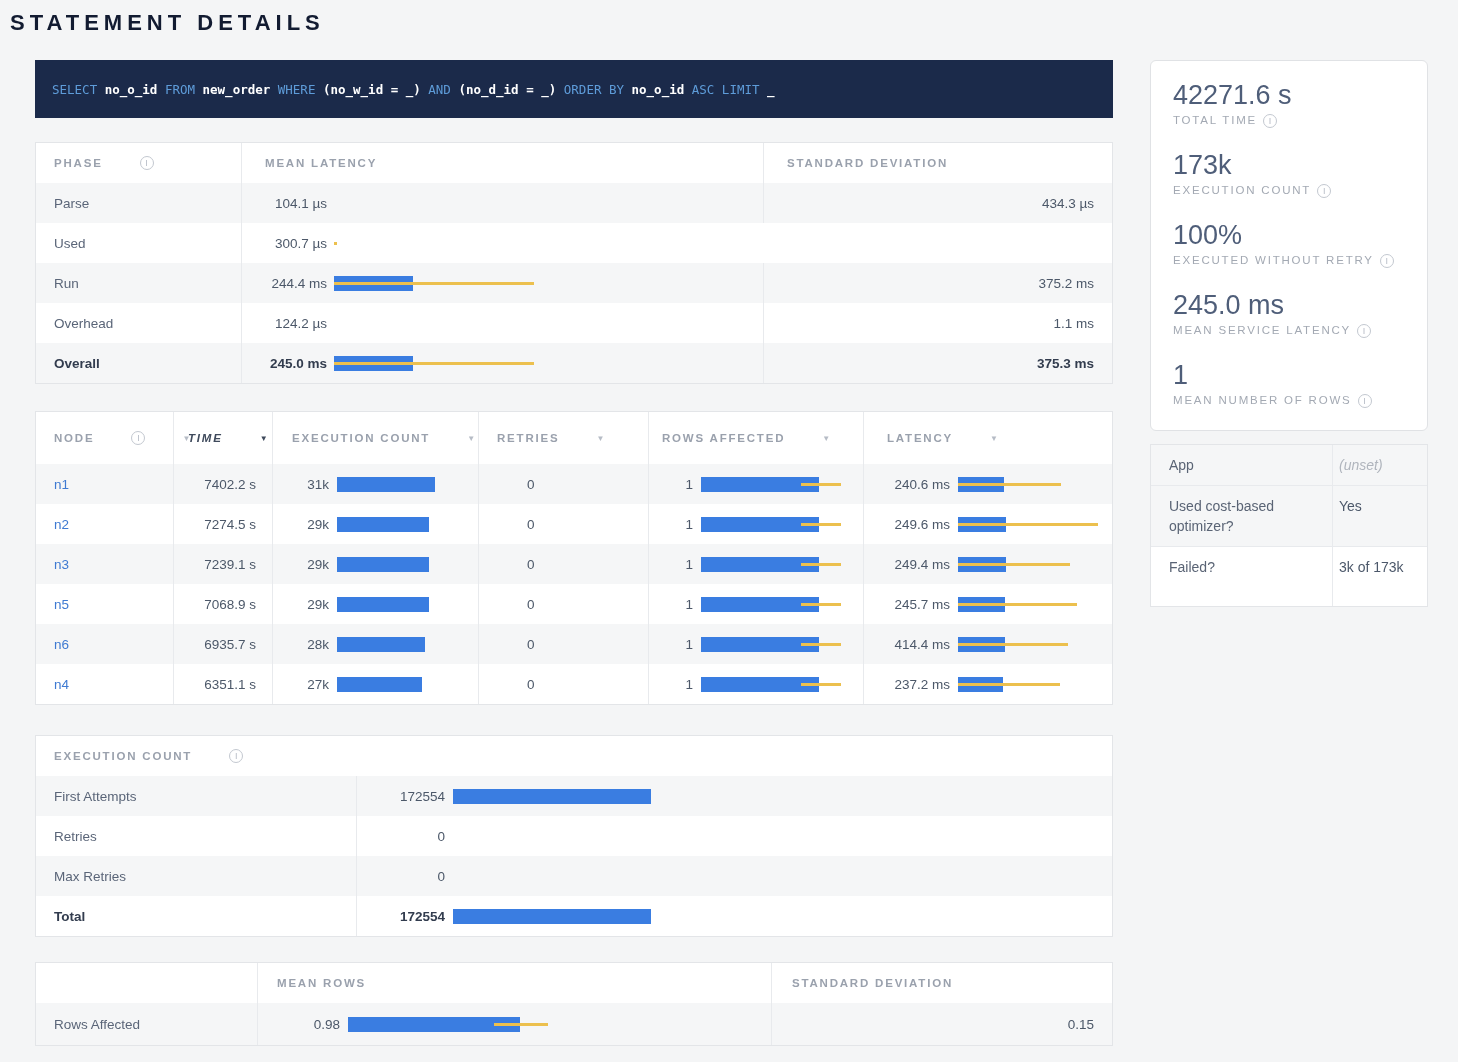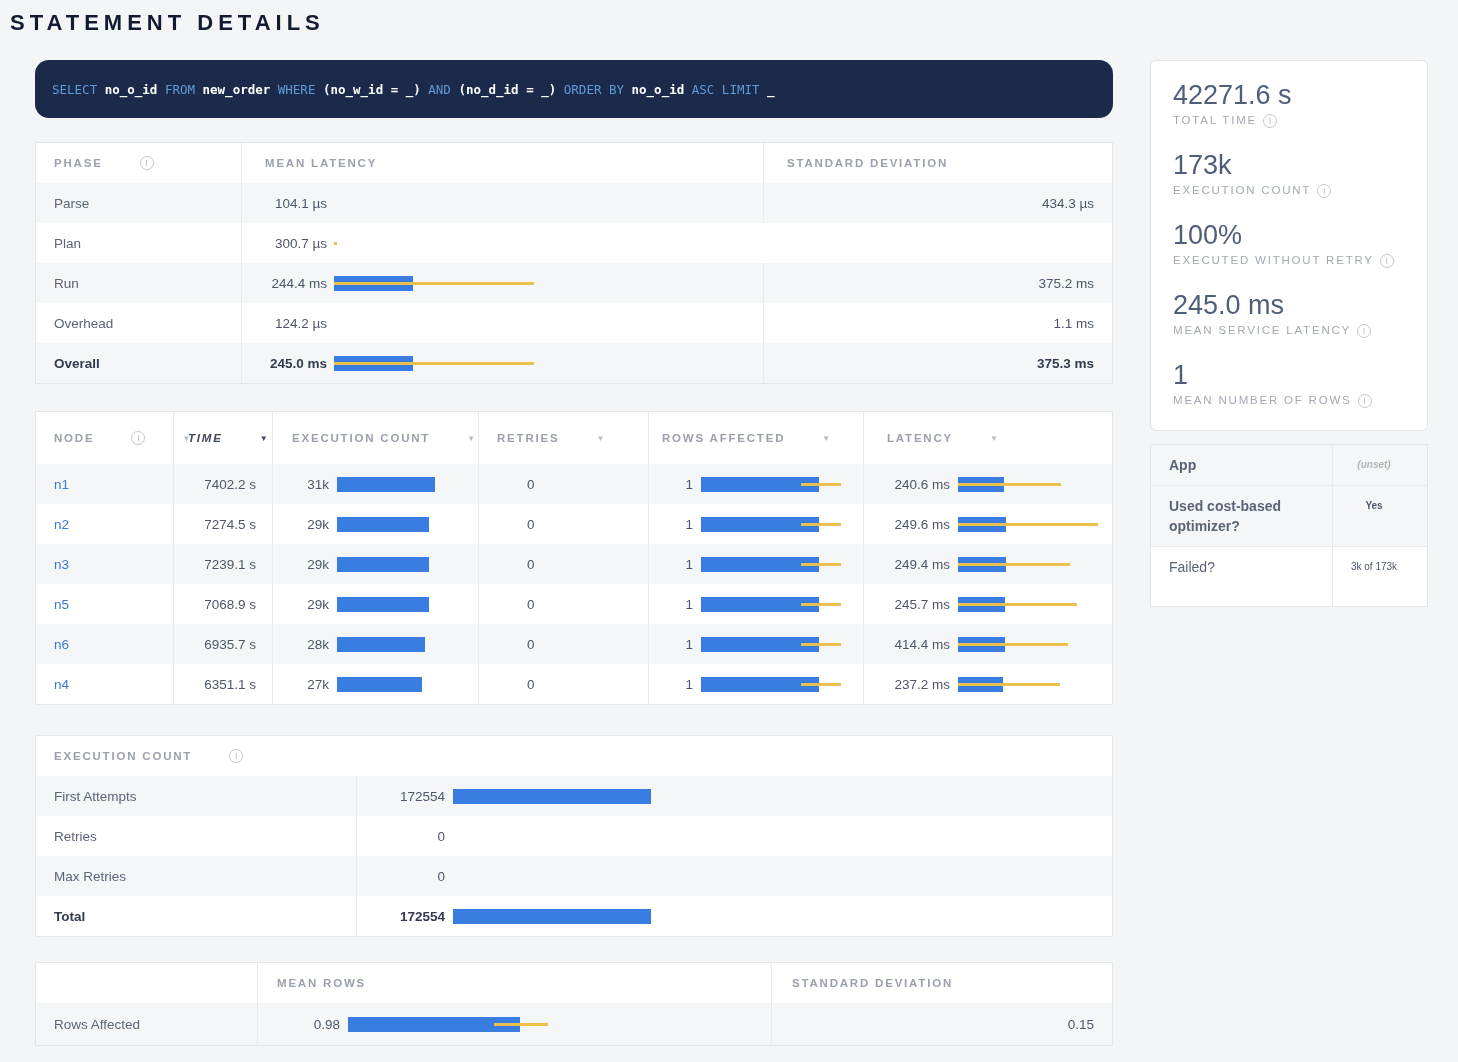--- a/index.html
+++ b/index.html
@@ -16,21 +16,21 @@
     font-size:22px; font-weight:700; letter-spacing:5px;
     color:#121b31;
   }
   .layout { display:flex; margin-top:24px; }
   .main { width:1078px; margin-left:35px; }
   .side { width:278px; margin-left:37px; }
 
   
   .sql-box {
     height:58px; background:#1b2a4a; display:flex; align-items:center;
-    padding-left:17px; margin-bottom:24px;border-radius:14px;
+    padding-left:17px; margin-bottom:24px;
   }
   .sql-box code { font-family:"DejaVu Sans Mono", monospace; font-size:12.5px; }
   .sql-box .kw { color:#5e9cd9; font-weight:400; }
   .sql-box .id { color:#ffffff; font-weight:700; }
   .sql-box .pl { color:#ffffff; font-weight:700; }
 
   
   .tbl { background:#ffffff; border:1px solid #e3e5e8; }
   .t-row { display:flex; height:40px; align-items:stretch; }
   .t-row.stripe { background:#f5f6f7; }
@@ -100,25 +100,25 @@
   .stat-label {
     display:flex; align-items:flex-start;
     font-size:11.5px; letter-spacing:1.8px; color:#a3a9b3; margin-top:3px;
     text-transform:uppercase;
   }
   .stat-label .info-icon { margin-left:6px; }
 
   .app-tbl { background:#fff; border:1px solid #e3e5e8; }
   .app-row { display:flex; min-height:40px; }
   .app-row + .app-row { border-top:1px solid #e8eaed; }
-  .app-row.stripe { background:#f5f6f7;font-weight:bold; }
+  .app-row.stripe { background:#f5f6f7; }
   .app-row.tall { min-height:60px; }
   .app-label { width:181px; padding:10px 10px 10px 18px; font-size:14px; color:#5a6475; line-height:20px; }
   .app-value { width:95px; border-left:1px solid #e8eaed; padding:10px 18px 10px 6px;
-    font-size:10px; color:#4c586a; text-align:center; line-height:20px; }
+    font-size:14px; color:#4c586a; text-align:left; line-height:20px; }
   .app-value.unset { font-style:italic; color:#b0b5bd; }
 </style>
 </head>
 <body>
 
 <div class="page">
   <div class="title">STATEMENT DETAILS</div>
 
   <div class="layout">
     <div class="main">
@@ -142,21 +142,21 @@
         </div>
         <div class="t-row stripe">
           <div class="c pc1">Parse</div>
           <div class="c pc2">
               <span class="val">104.1 µs</span>
               <span class="bar-wrap"></span>
             </div>
           <div class="c pc3">434.3 µs</div>
         </div>
         <div class="t-row">
-          <div class="c pc1">Plan</div>
+          <div class="c pc1">Used</div>
           <div class="c pc2">
               <span class="val">300.7 µs</span>
               <span class="bar-wrap">
                 <span class="bar-blue" style="width: 0px;"></span>
                 <span class="bar-yellow" style="left: 0px; width: 3px;"></span>
               </span>
             </div>
         </div>
         <div class="t-row stripe">
           <div class="c pc1">Run</div>

